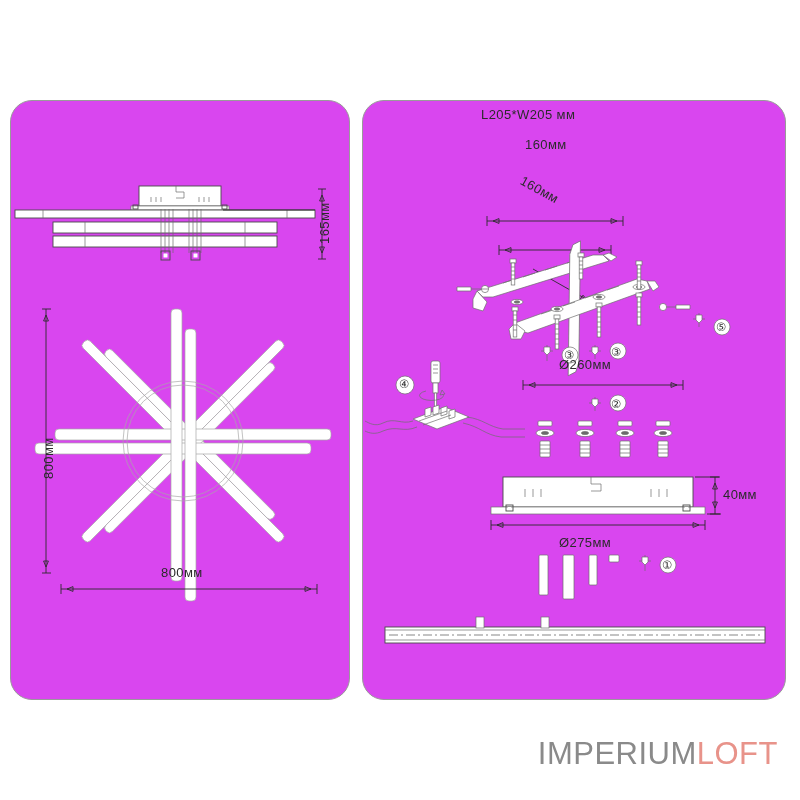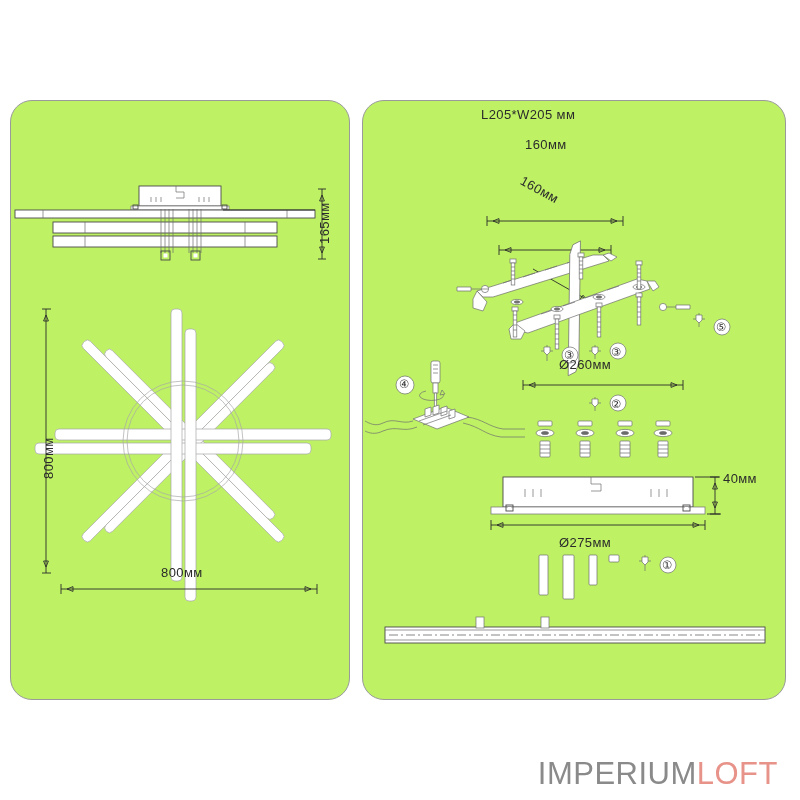--- a/index.html
+++ b/index.html
@@ -11,21 +11,21 @@
     overflow:hidden;
     position:relative;
   }
   .sheet{position:absolute;inset:0;}
 
   
   .panel{
     position:absolute;
     border:1px solid #9a9a9a;
     border-radius:22px;
-    background:#bef264;
+    background:#d946ef;
     box-sizing:border-box;
   }
   #panel-left{left:10px;top:100px;width:340px;height:600px;}
   #panel-right{left:362px;top:100px;width:424px;height:600px;}
 
   
   .lbl{
     position:absolute;
     color:#2b2b2b;
     font-size:13px;
@@ -39,21 +39,21 @@
   svg{position:absolute;left:0;top:0;overflow:visible;}
   .ln{stroke:#4a4a4a;stroke-width:.9;fill:none;}
   .ln-thin{stroke:#6f6f6f;stroke-width:.7;fill:none;}
   .ln-light{stroke:#a8a8a8;stroke-width:.7;fill:none;}
   .ln-dim{stroke:#2b2b2b;stroke-width:.9;fill:none;}
   .fill-w{fill:#ffffff;}
   .cl{stroke:#555;stroke-width:.7;fill:none;stroke-dasharray:9 3 2 3;}
 
   
   #brand-logo{
-    position:absolute;right:22px;bottom:8px;
+    position:absolute;right:22px;bottom:28px;
     font-size:31px;letter-spacing:.5px;
     font-family:"Liberation Sans", sans-serif;
     font-weight:300;
   }
   #brand-logo .p1{color:#8a8a8a;}
   #brand-logo .p2{color:#e8938a;}
 </style>
 </head>
 <body>
 
@@ -406,21 +406,21 @@
         <path class="ln-thin" d="M282 196 l0 16 M276 202 l12 0"></path>
         <path class="ln-thin fill-w" d="M279 198 l6 0 l0 5 l-3 3 l-3 -3 z"></path>
         <circle class="ln-thin fill-w" cx="305" cy="206" r="8"></circle>
       </g>
     </svg>
 
     <div class="lbl sm" style="left:248px;top:244px;">③</div>
     <div class="lbl" style="left:196px;top:256px;">Ø260мм</div>
     <div class="lbl sm" style="left:248px;top:296px;">②</div>
     <div class="lbl sm" style="left:36px;top:276px;">④</div>
-    <div class="lbl" style="left:360px;top:370px;text-align:center;">40мм</div>
+    <div class="lbl" style="left:360px;top:386px;text-align:center;">40мм</div>
     <div class="lbl" style="left:196px;top:434px;">Ø275мм</div>
     <div class="lbl sm" style="left:299px;top:457px;">①</div>
 
     <svg width="424" height="60" style="top:508px;">
       <rect class="ln fill-w" x="22" y="18" width="380" height="16"></rect>
       <path class="ln-thin" d="M22 21 l380 0 M22 31 l380 0"></path>
       <path class="cl" d="M26 26 l372 0"></path>
       <rect class="ln-thin fill-w" x="113" y="8" width="8" height="11"></rect>
       <rect class="ln-thin fill-w" x="178" y="8" width="8" height="11"></rect>
     </svg>

